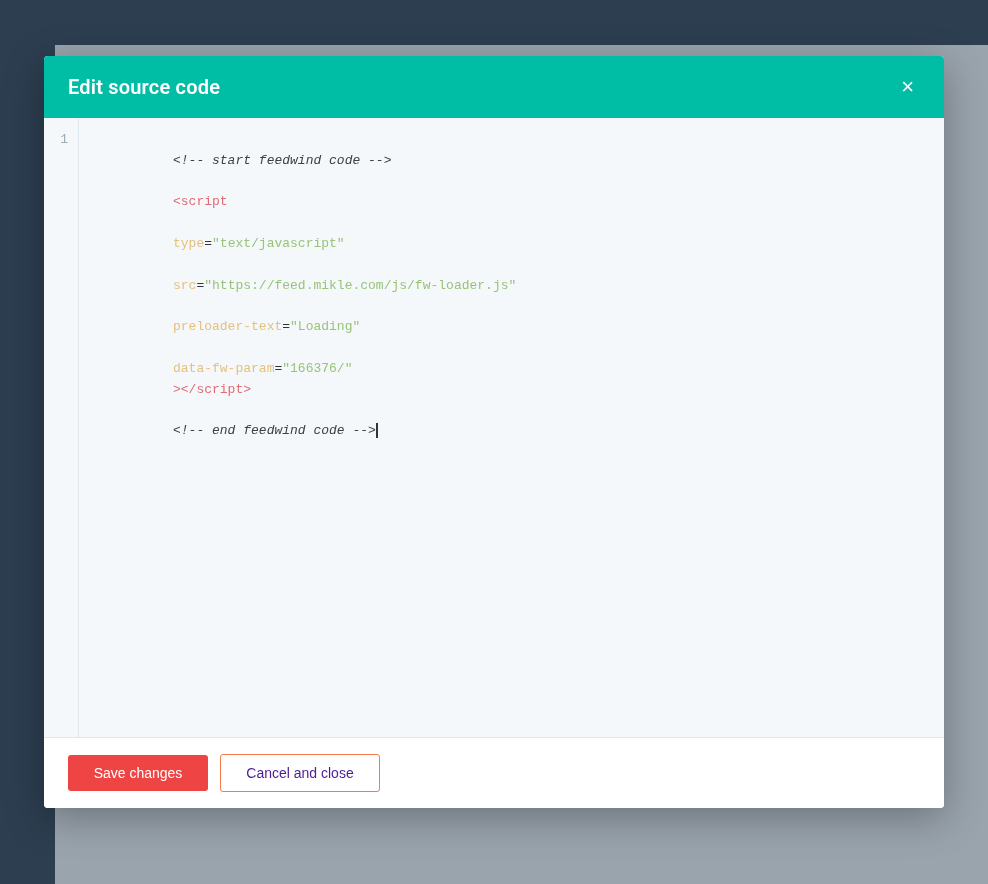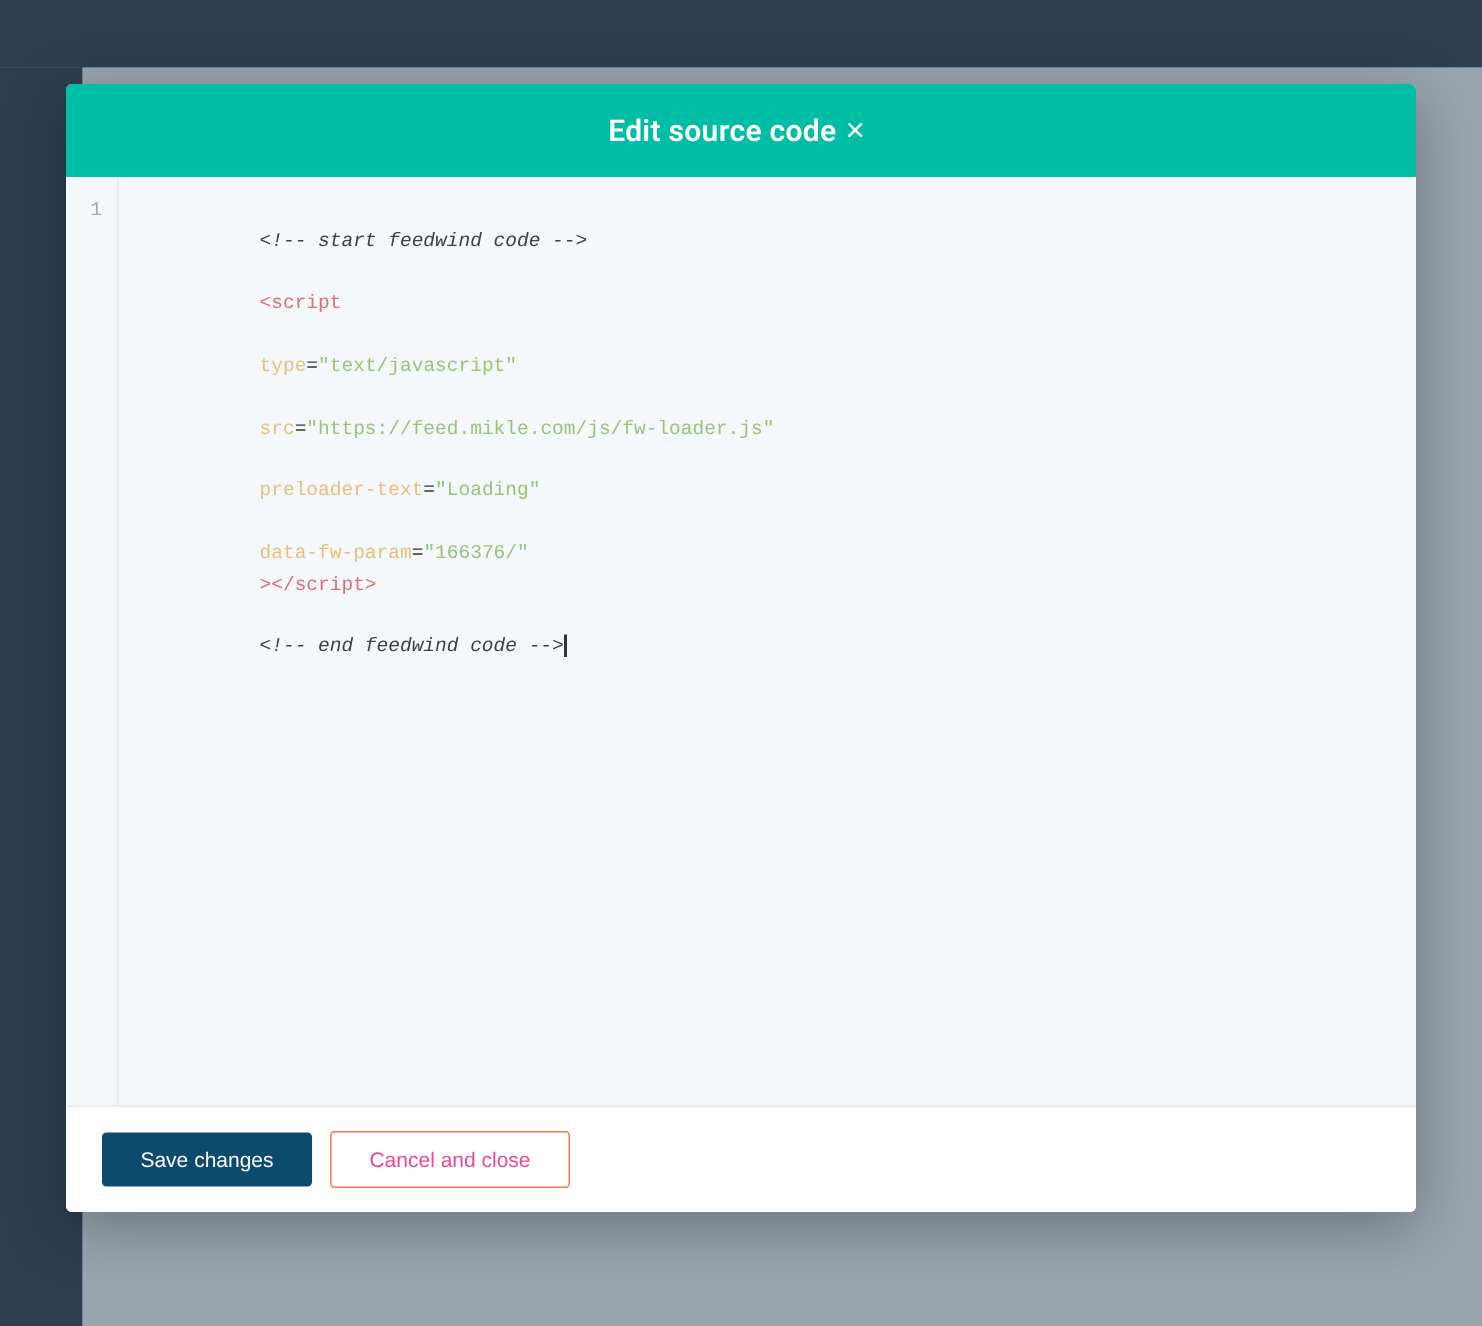--- a/index.html
+++ b/index.html
@@ -54,21 +54,21 @@
       overflow: hidden;
       margin-top: -20px;
     }
 
     
     .modal-header {
       background: #00bda5;
       padding: 18px 24px;
       display: flex;
       align-items: center;
-      justify-content: center;
+      justify-content: space-between;
       flex-shrink: 0;
     }
 
     .modal-title {
       color: #ffffff;
       font-size: 20px;
       font-weight: 600;
       letter-spacing: 0.2px;
     }
 
@@ -146,34 +146,34 @@
     .modal-footer {
       padding: 16px 24px;
       background: #ffffff;
       display: flex;
       align-items: center;
       gap: 12px;
       flex-shrink: 0;
     }
 
     .btn-save {
-      background: #0c4a6e;
+      background: #ef4444;
       color: #ffffff;
       border: none;
       border-radius: 3px;
       padding: 10px 22px;
       font-size: 14px;
       font-weight: 500;
       cursor: pointer;
       min-width: 140px;
     }
 
     .btn-cancel {
       background: #ffffff;
-      color: #ec4899;
+      color: #4c1d95;
       border: 1.5px solid #f5784a;
       border-radius: 3px;
       padding: 10px 22px;
       font-size: 14px;
       font-weight: 500;
       cursor: pointer;
       min-width: 160px;
     }
 
     

